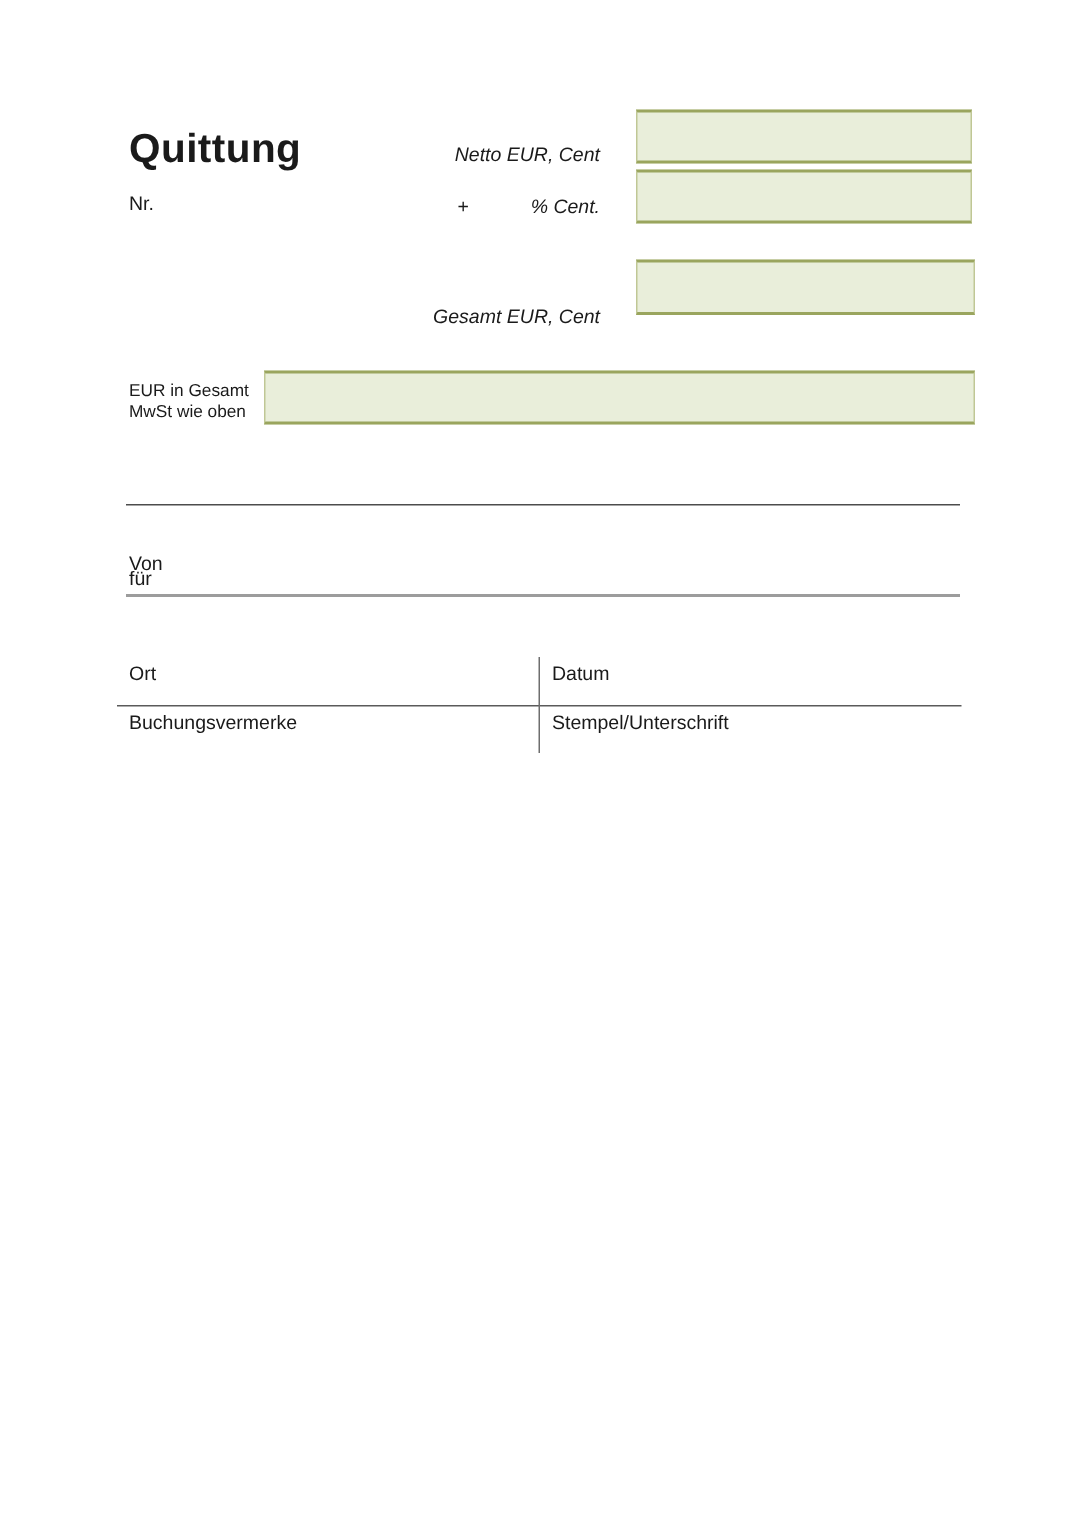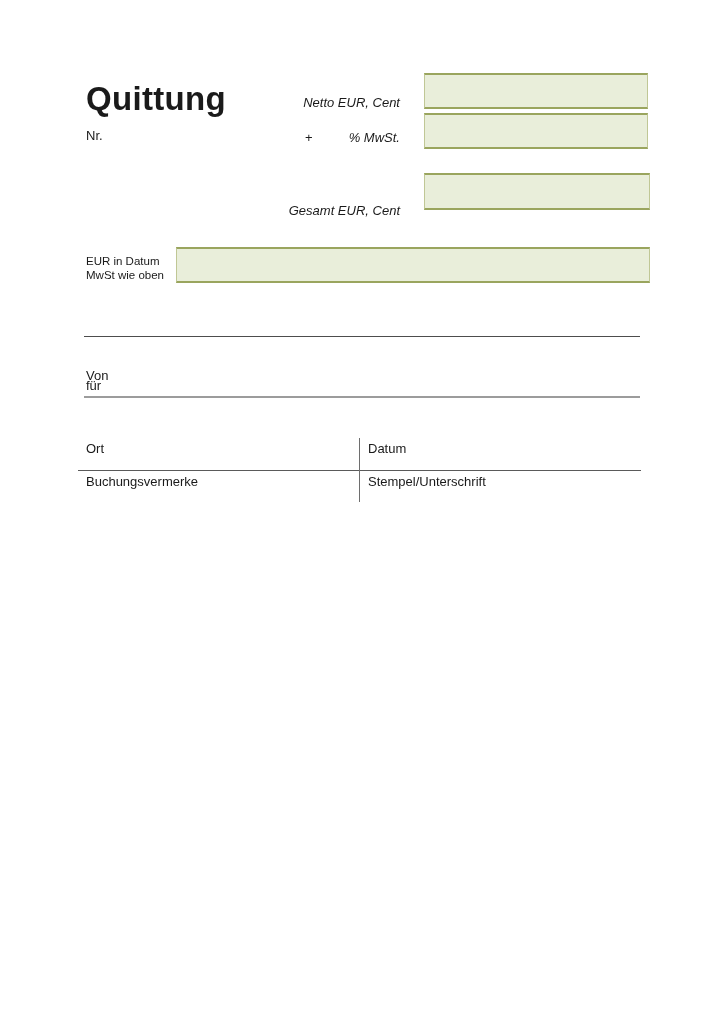--- a/index.html
+++ b/index.html
@@ -13,21 +13,21 @@
     height: 1024px;
     background: #ffffff;
     font-family: "Liberation Sans", sans-serif;
     color: #1a1a1a;
     overflow: hidden;
   }
   .abs { position: absolute; }
 
   .form-title {
     left: 86px; top: 84px;
-    font-size: 33px;
+    font-size: 27px;
     font-weight: bold;
     letter-spacing: 0.3px;
     line-height: 30px;
   }
   .lbl {
     font-size: 13px;
     line-height: 15px;
     white-space: nowrap;
   }
   .lbl-right {
@@ -97,28 +97,28 @@
 <div class="page">
 
   <div class="abs form-title">Quittung</div>
 
   <div class="abs lbl lbl-nr">Nr.</div>
 
   <div class="abs lbl lbl-right lbl-netto">Netto EUR, Cent</div>
   <div class="abs field field-netto"></div>
 
   <div class="abs lbl lbl-plus">+</div>
-  <div class="abs lbl lbl-right lbl-mwst">% MwSt.</div>
+  <div class="abs lbl lbl-right lbl-mwst">% Cent.</div>
   <div class="abs field field-mwst"></div>
 
   <div class="abs lbl lbl-right lbl-gesamt">Gesamt EUR, Cent</div>
   <div class="abs field field-gesamt"></div>
 
   <div class="abs lbl-worten">
-    <div>EUR in Datum</div>
+    <div>EUR in Gesamt</div>
     <div>MwSt wie oben</div>
   </div>
   <div class="abs field field-worten"></div>
 
   <div class="abs lbl lbl-von">Von</div>
   <div class="abs rule-von"></div>
 
   <div class="abs lbl lbl-fuer">für</div>
   <div class="abs rule-fuer"></div>
 

